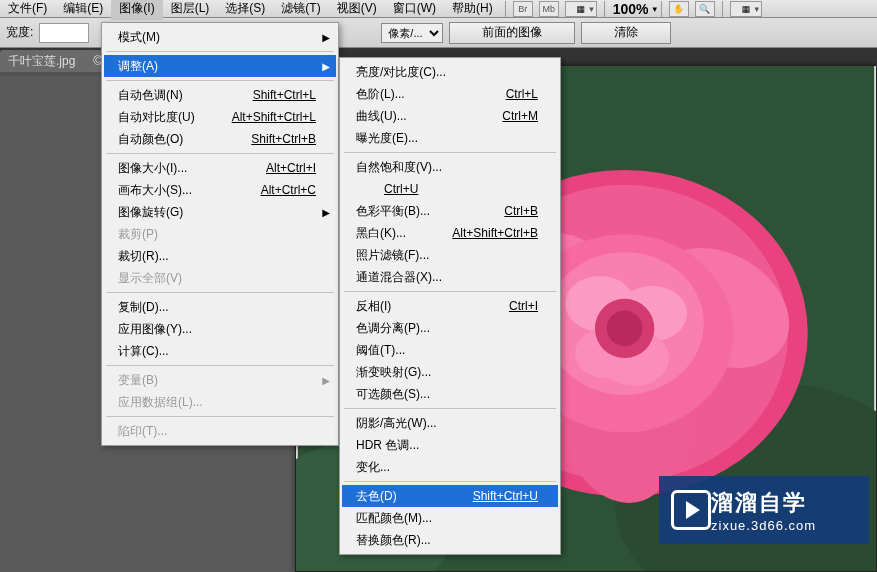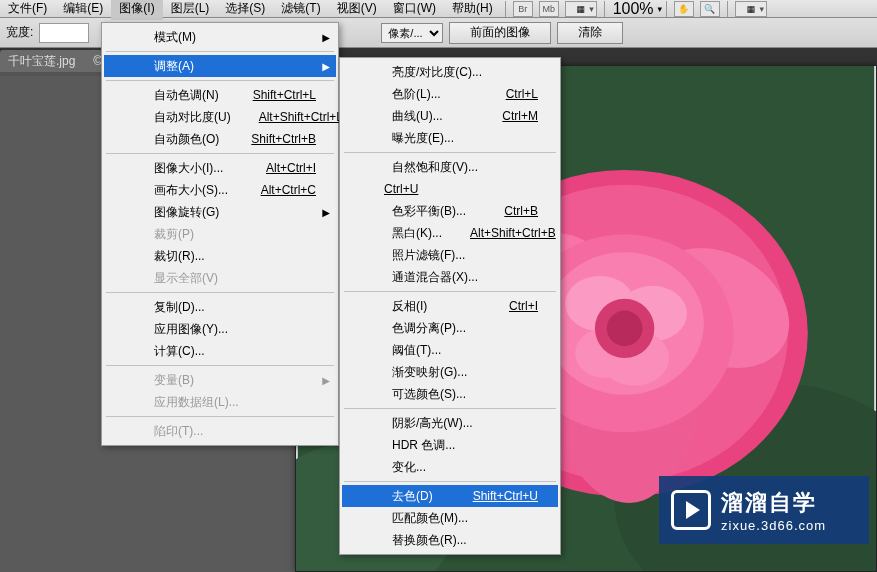--- a/index.html
+++ b/index.html
@@ -6,55 +6,55 @@
 body { background: #535353; width: 877px; height: 572px; overflow: hidden; position: relative; }
 
 
 .menubar { background: linear-gradient(#e8e8e8, #d5d5d5); height: 18px; display: flex; align-items: center; border-bottom: 1px solid #888; }
 .menubar-item { padding: 3px 8px; cursor: default; }
 .menubar-item.active { background: #c8c8c8; }
 .menubar-sep { width: 1px; height: 16px; background: #999; margin: 0 4px; }
 .tb-icon { width: 20px; height: 16px; border: 1px solid #999; margin: 0 3px; background: #e8e8e8; display:flex; align-items:center; justify-content:center; font-size:9px; color:#555;}
 .tb-dd { width: 32px; height: 16px; border: 1px solid #999; margin: 0 3px; background: #e8e8e8; position: relative; display:flex; align-items:center; justify-content:center; font-size:9px;}
 .tb-dd::after { content: "▾"; position: absolute; right: 2px; font-size: 9px; color:#555;}
-.zoom { font-size: 16px; margin: 0 4px; }
+.zoom { font-size: 14px; margin: 0 4px; font-weight: bold; }
 
 
 .optionsbar { background: linear-gradient(#e0e0e0, #cfcfcf); height: 30px; display: flex; align-items: center; border-bottom: 1px solid #888; padding: 0 6px; gap: 6px; }
 .opt-label { font-size: 12px; }
 .opt-input { width: 50px; height: 20px; border: 1px solid #999; background: #fff; }
 .opt-select { width: 62px; height: 20px; border: 1px solid #888; background: #efefef; font-size: 11px; padding:0 2px;}
-.opt-btn { height: 22px; padding: 0 20px; border: 1px solid #888; background: linear-gradient(#f2f2f2,#dcdcdc); }
+.opt-btn { height: 22px; padding: 0 32px; border: 1px solid #888; background: linear-gradient(#f2f2f2,#dcdcdc); }
 .spacer-380 { width: 280px; }
 
 
 .tabbar { background: #333; height: 24px; display: flex; align-items: flex-end; }
 .tab { background: #6a6a6a; color: #ddd; height: 22px; display: flex; align-items: center; padding: 0 8px; border-radius: 3px 3px 0 0; gap: 18px;}
 .tab-close { color:#ccc; font-size:12px;}
 
 
 .canvas-bg { position: absolute; left: 0; top: 76px; right: 0; bottom: 0; background: #5a5a5a; }
 .doc-window { position: absolute; left: 295px; top: 65px; width: 582px; height: 507px; background: #ddd; border: 1px solid #222; box-shadow: 0 0 6px rgba(0,0,0,.5); overflow: hidden; }
 .doc-window svg { width: 100%; height: 100%; display:block; }
 
 
 .menu { position: absolute; background: #f0f0f0; border: 1px solid #9a9a9a; box-shadow: 2px 2px 6px rgba(0,0,0,.35); padding: 3px 2px; }
 .menu-row { display: flex; align-items: center; height: 22px; padding: 0 20px 0 14px; cursor: default; position: relative; white-space: nowrap; }
 .menu-row.disabled { color: #9a9a9a; }
 .menu-row.highlight { background: #1e6fd6; color: #fff; }
-.menu-row .label { flex: 1; margin-left: 36px; }
+.menu-row .label { flex: 1; }
 .menu-row .sc { margin-left: 28px; text-decoration: underline; }
 .menu-row .arrow { position: absolute; right: 6px; font-size: 10px; }
 .menu-sep { height: 1px; background: #c2c2c2; margin: 3px 2px; }
 
 .menu1 { left: 101px; top: 22px; width: 238px; }
 .menu2 { left: 339px; top: 57px; width: 222px; }
 
 
-.watermark { position: absolute; right: 8px; bottom: 28px; width: 210px; height: 68px; background: rgba(20,60,120,.92); color: #fff; display: flex; align-items: center; padding: 0 12px; gap: 10px; }
+.watermark { position: absolute; right: 8px; bottom: 28px; width: 210px; height: 68px; background: rgba(20,60,120,.92); color: #fff; display: flex; align-items: center; padding: 0 12px; }
 .watermark .icon { width: 40px; height: 40px; border: 3px solid #fff; border-radius: 6px; display:flex; align-items:center; justify-content:center;}
 .watermark .icon::before { content:""; width:0; height:0; border-left:14px solid #fff; border-top:9px solid transparent; border-bottom:9px solid transparent; margin-left:4px;}
 .watermark .txt { display:flex; flex-direction:column; }
 .watermark .big { font-size: 22px; font-weight: bold; letter-spacing:2px;}
 .watermark .small { font-size: 13px; letter-spacing:1px;}
 </style>
 </head>
 <body>
 
 <div class="menubar">

